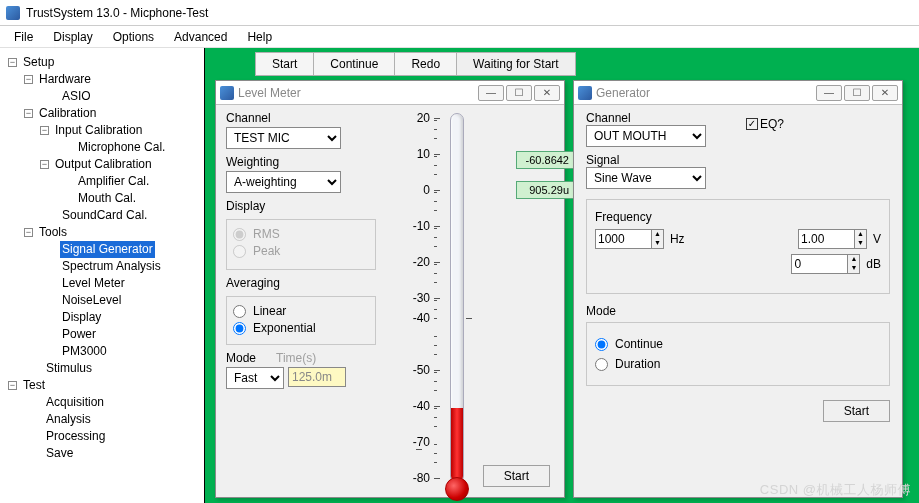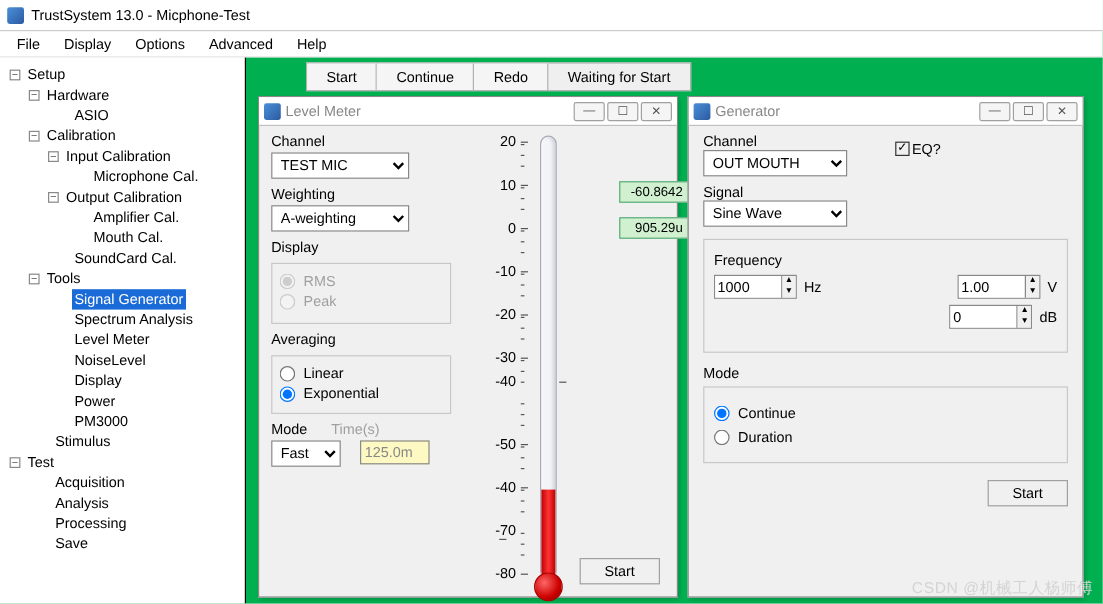--- a/index.html
+++ b/index.html
@@ -246,21 +246,21 @@
           <div class="radio-row">
               <input type="radio" name="a" checked="" style="">
               <span>Exponential</span>
             </div>
         </fieldset>
 
         <div style="display:flex; gap:20px; margin:6px 10px 2px 10px;">
           <span>Mode</span>
           <span class="disabled">Time(s)</span>
         </div>
-        <div style="display:flex; gap:16px; margin:0 10px;">
+        <div style="display:flex; gap:4px; margin:0 10px;">
           <select style="width:58px;"><option>Fast</option></select>
           <input type="text" disabled="" style="width: 58px; background: #fef9c3; color: rgb(136, 136, 136);" value="125.0m">
         </div>
       </div>
 
       <div class="thermo-area">
         <div class="scale" id="scale">
             <div class="tick" style="top: 0px;">
               <span class="n">20</span>
               <span class="t1"></span>

